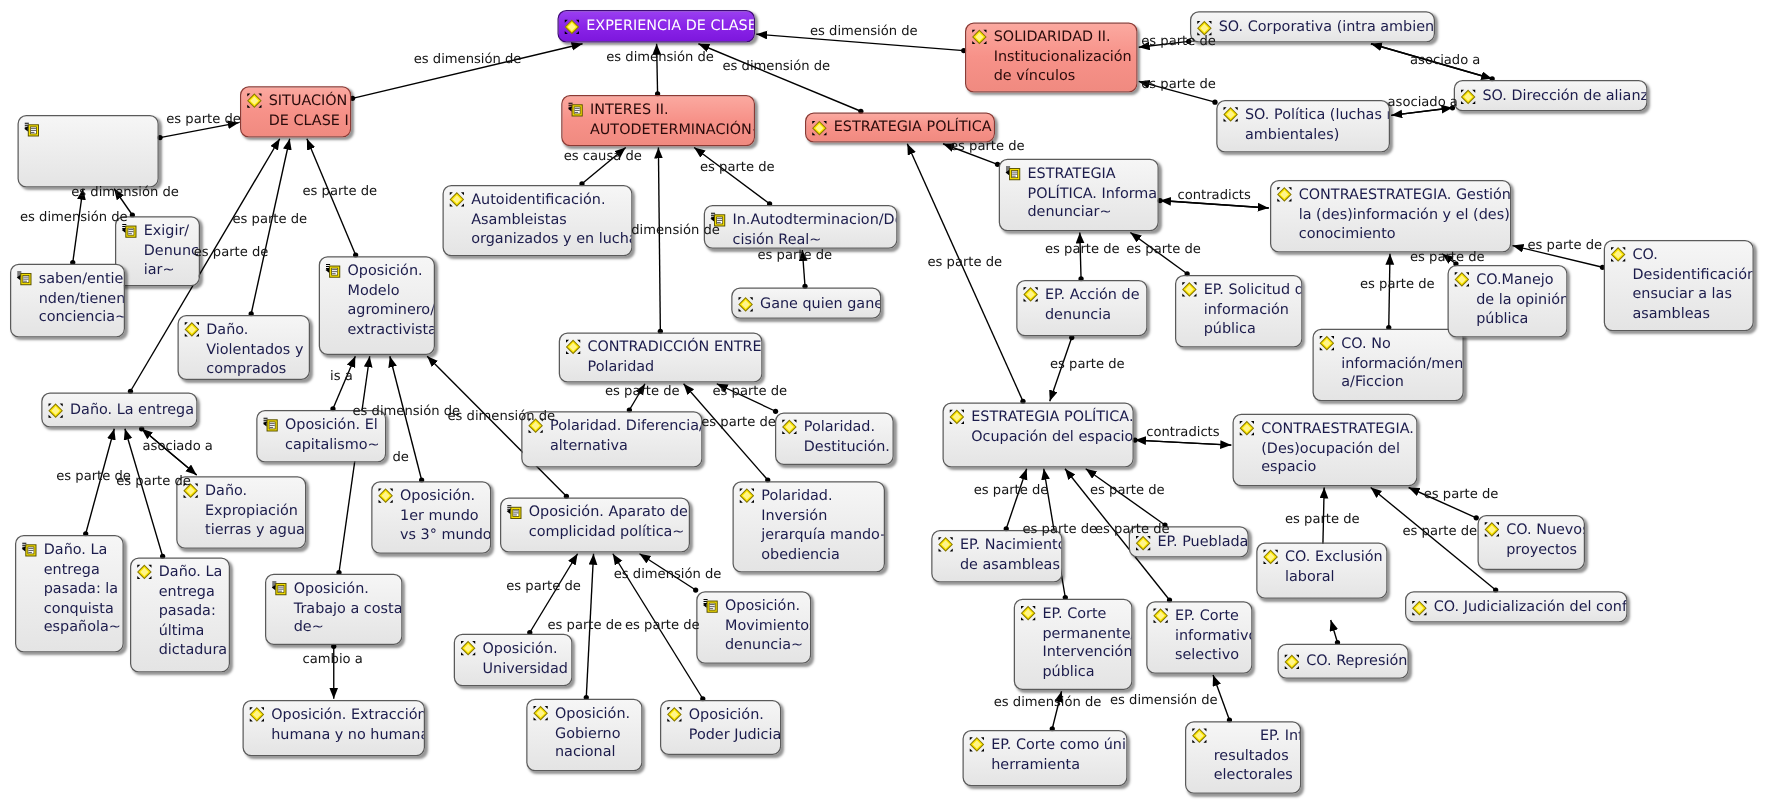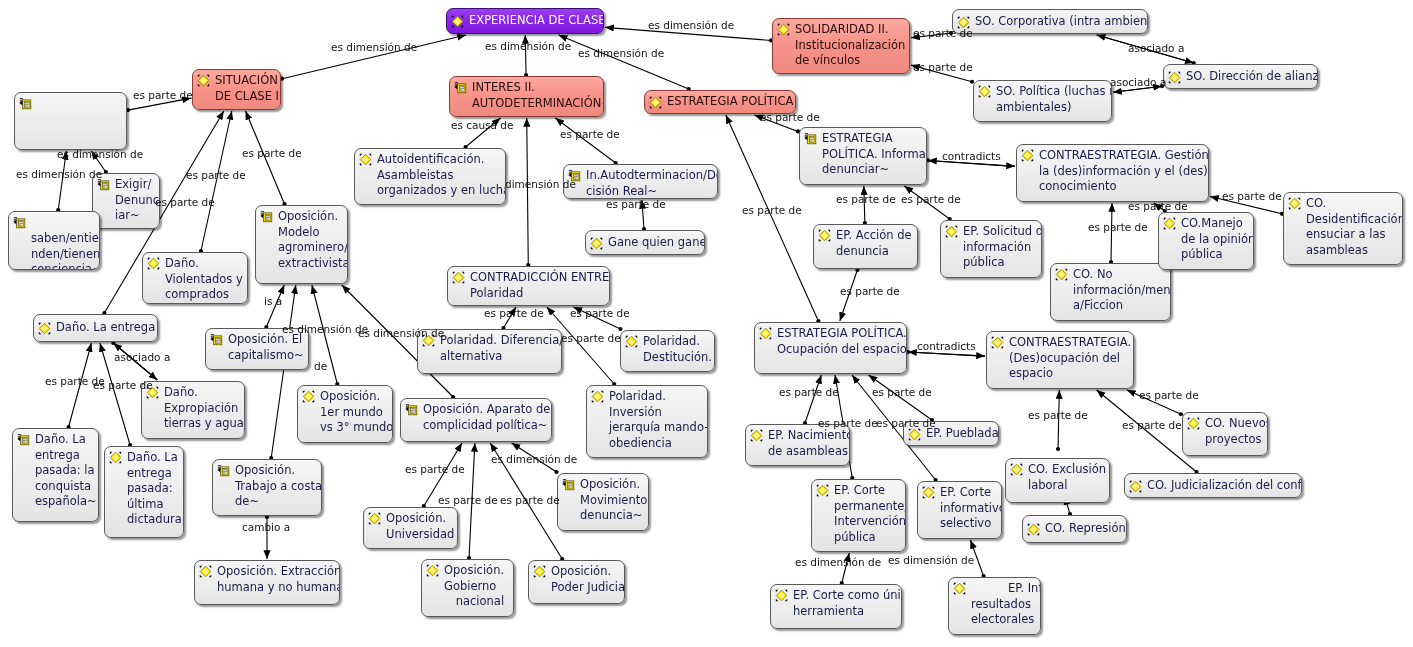--- a/index.html
+++ b/index.html
@@ -344,21 +344,21 @@
         <span class="ico">
           <svg viewBox="0 0 16 16">
             <path d="M1 2 L5 2 M1 4 L5 4 M1 6 L5 6" stroke="#000" stroke-width="1"></path>
             <rect x="4.5" y="3.5" width="10" height="11" fill="#ffe800" stroke="#5a5200" stroke-width="1"></rect>
             <rect x="6.5" y="5.5" width="6" height="7" fill="#ffffff" stroke="#5a5200" stroke-width="0.8"></rect>
             <path d="M7 7 L12 7 M7 9 L12 9 M7 11 L10.5 11" stroke="#333" stroke-width="0.8"></path>
             <path d="M0.5 7.5 L4 5 L4 10 Z" fill="#000"></path>
           </svg>
         </span>
         <span class="txt">
-          <span style="display: block; white-space: nowrap; margin-top: 16px;">saben/entie</span>
+          <span style="display: block; white-space: nowrap;">saben/entie</span>
           <span style="display: block; white-space: nowrap;">nden/tienen</span>
           <span style="display: block; white-space: nowrap;">conciencia~</span>
         </span>
       </div>
       <div class="node" style="left: 142px; top: 252px; width: 106px; height: 52px;">
         <span class="ico">
           <svg viewBox="0 0 16 16">
             <rect x="0" y="0" width="16" height="16" fill="none"></rect>
             <path d="M1 1 L4 1 L1 4 Z" fill="#000"></path>
             <path d="M15 1 L12 1 L15 4 Z" fill="#000"></path>
@@ -688,21 +688,21 @@
             <path d="M15 1 L12 1 L15 4 Z" fill="#000"></path>
             <path d="M1 15 L4 15 L1 12 Z" fill="#000"></path>
             <path d="M15 15 L12 15 L15 12 Z" fill="#000"></path>
             <path d="M8 1.5 L14.5 8 L8 14.5 L1.5 8 Z" fill="#ffe800" stroke="#8a7a00" stroke-width="1"></path>
             <path d="M8 4 L12 8 L8 12 L4 8 Z" fill="#fff48a" stroke="none"></path>
           </svg>
         </span>
         <span class="txt">
           <span style="display: block; white-space: nowrap;">Oposición.</span>
           <span style="display: block; white-space: nowrap;">Gobierno</span>
-          <span style="display: block; white-space: nowrap; text-align: right;">nacional</span>
+          <span style="display: block; white-space: nowrap;">nacional</span>
         </span>
       </div>
       <div class="node" style="left: 528px; top: 560px; width: 97px; height: 44px;">
         <span class="ico">
           <svg viewBox="0 0 16 16">
             <rect x="0" y="0" width="16" height="16" fill="none"></rect>
             <path d="M1 1 L4 1 L1 4 Z" fill="#000"></path>
             <path d="M15 1 L12 1 L15 4 Z" fill="#000"></path>
             <path d="M1 15 L4 15 L1 12 Z" fill="#000"></path>
             <path d="M15 15 L12 15 L15 12 Z" fill="#000"></path>
@@ -916,21 +916,21 @@
             <path d="M1 15 L4 15 L1 12 Z" fill="#000"></path>
             <path d="M15 15 L12 15 L15 12 Z" fill="#000"></path>
             <path d="M8 1.5 L14.5 8 L8 14.5 L1.5 8 Z" fill="#ffe800" stroke="#8a7a00" stroke-width="1"></path>
             <path d="M8 4 L12 8 L8 12 L4 8 Z" fill="#fff48a" stroke="none"></path>
           </svg>
         </span>
         <span class="txt">
           <span style="display: block; white-space: nowrap;">EP. Pueblada</span>
         </span>
       </div>
-      <div class="node" style="left: 1005px; top: 458px; width: 105px; height: 45px;">
+      <div class="node" style="left: 1005px; top: 434px; width: 105px; height: 45px;">
         <span class="ico">
           <svg viewBox="0 0 16 16">
             <rect x="0" y="0" width="16" height="16" fill="none"></rect>
             <path d="M1 1 L4 1 L1 4 Z" fill="#000"></path>
             <path d="M15 1 L12 1 L15 4 Z" fill="#000"></path>
             <path d="M1 15 L4 15 L1 12 Z" fill="#000"></path>
             <path d="M15 15 L12 15 L15 12 Z" fill="#000"></path>
             <path d="M8 1.5 L14.5 8 L8 14.5 L1.5 8 Z" fill="#ffe800" stroke="#8a7a00" stroke-width="1"></path>
             <path d="M8 4 L12 8 L8 12 L4 8 Z" fill="#fff48a" stroke="none"></path>
           </svg>

